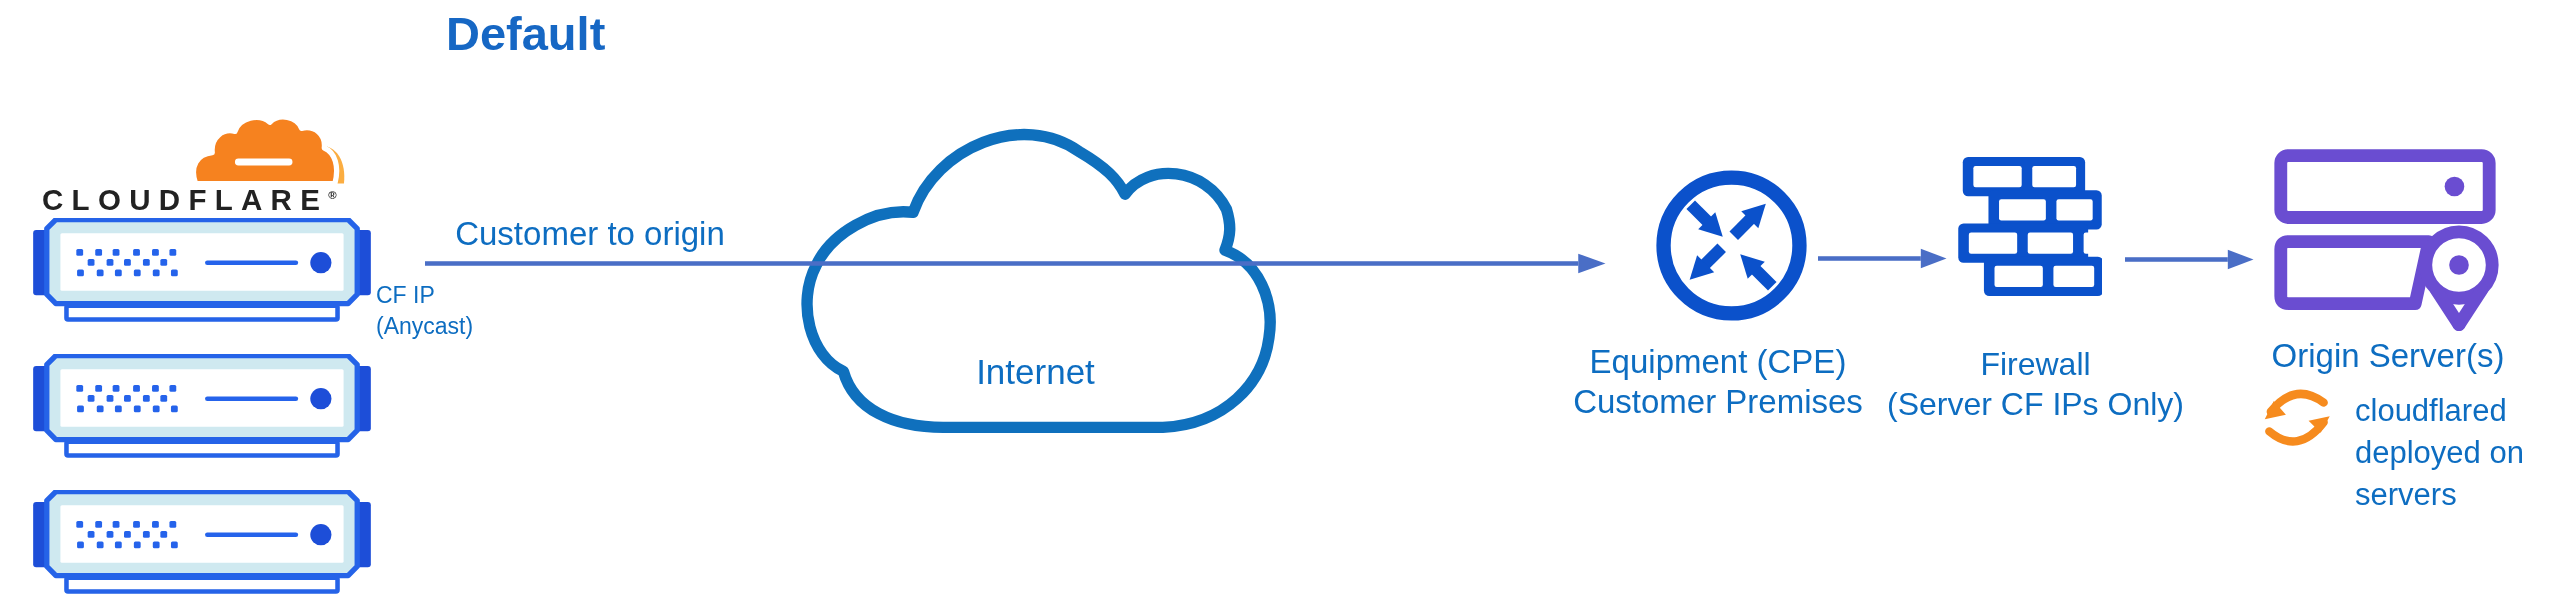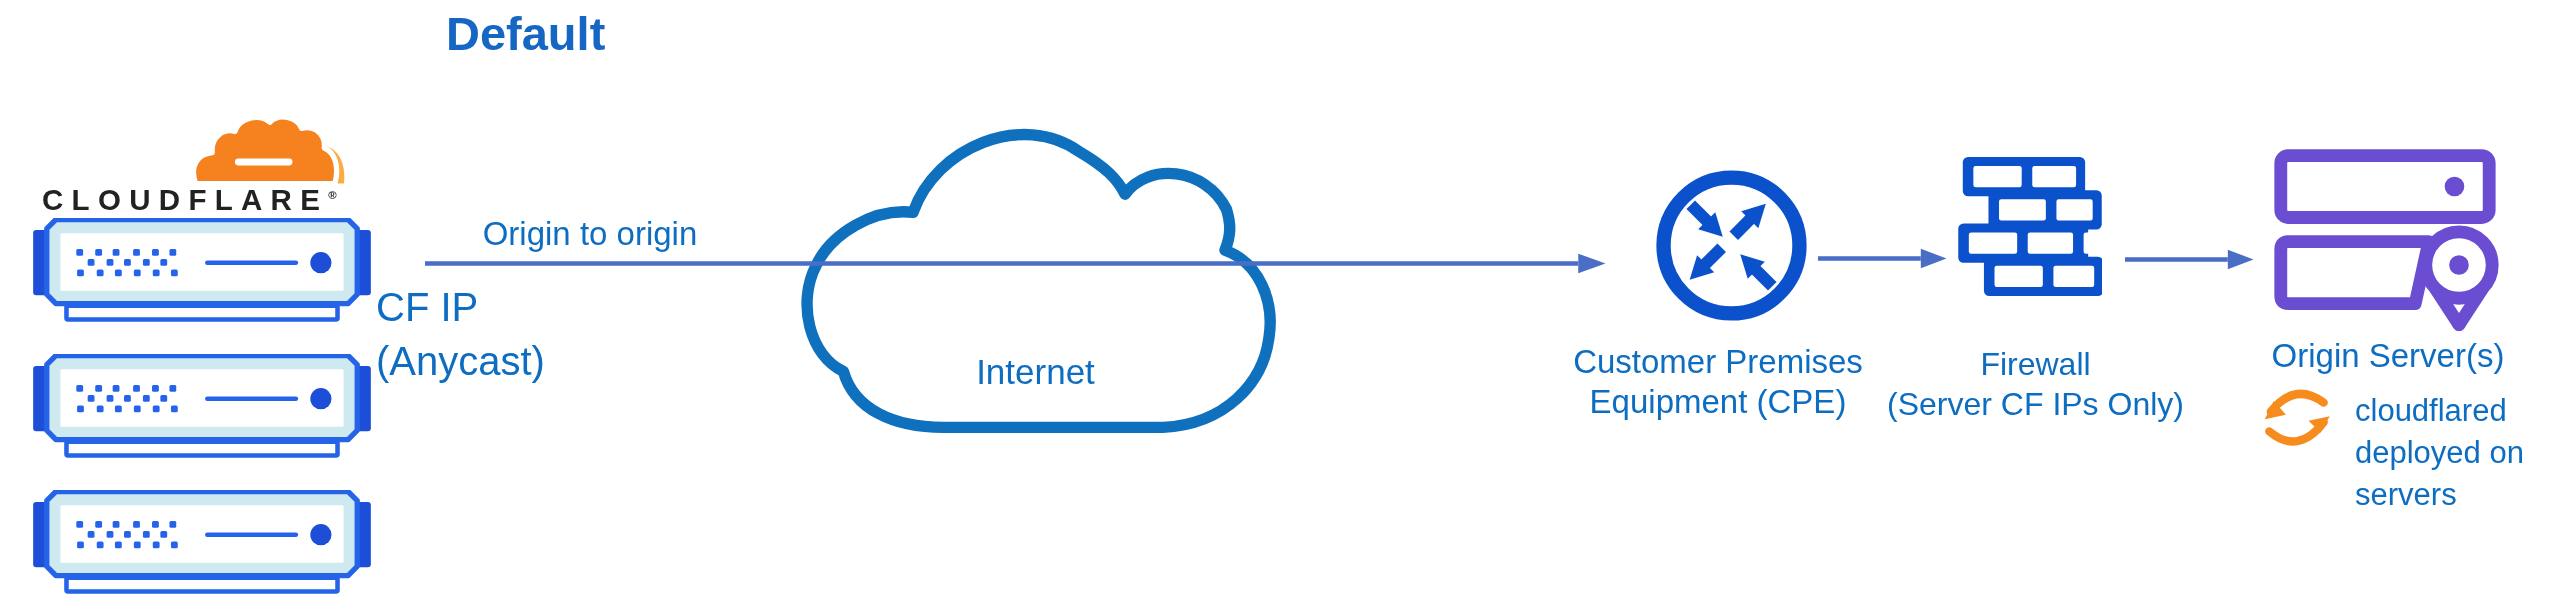--- a/index.html
+++ b/index.html
@@ -23,21 +23,21 @@
   #cf-wordmark{left:42px;top:183px;font-size:29.5px;font-weight:800;letter-spacing:8.3px;
                color:var(--wordmark-dark);white-space:nowrap;}
   #cf-wordmark .reg{font-size:11.4px;vertical-align:super;letter-spacing:0;}
 
   
   .server{width:338px;height:106px;left:33px;}
   #server-1{top:218px;} #server-2{top:354px;} #server-3{top:490px;}
 
   
   #request-label{left:431px;top:214px;width:318px;font-size:33px;}
-  #cfip-label{left:376px;top:280px;font-size:40px;line-height:1.36;}
+  #cfip-label{left:376px;top:280px;font-size:23px;line-height:1.36;}
   #internet-label{left:801px;top:303px;width:469px;font-size:35px;margin-top:48px;}
   #cpe-label{left:1544px;top:342px;width:348px;font-size:33px;line-height:1.2;}
   #firewall-label{left:1869px;top:344px;width:333px;font-size:32px;line-height:1.26;}
   #origin-label{left:2263px;top:336px;width:250px;font-size:33px;}
   #cloudflared-label{left:2355px;top:390px;font-size:31px;line-height:1.36;}
 
   
   #cloud-icon{left:801px;top:120px;}
   #cpe-icon{left:1656px;top:170px;}
   #firewall-icon{left:1958px;top:157px;}
@@ -195,32 +195,32 @@
     </g>
   </svg>
 
   <svg id="sync-icon" class="abs" width="82" height="65" viewBox="0 0 108 86">
     <path class="sync-arc" d="M88,22 Q50,-6 18,34"></path>
     <polygon class="sync-head" points="10,44 38,38 22,20"></polygon>
     <path class="sync-arc" d="M16,60 Q54,92 88,48"></path>
     <polygon class="sync-head" points="96,40 68,46 84,62"></polygon>
   </svg>
 
-  <div id="request-label" class="abs lbl center">Origin to origin</div>
+  <div id="request-label" class="abs lbl center">Customer to origin</div>
 
   <div id="cfip-label" class="abs lbl">
     <div>CF IP</div>
     <div>(Anycast)</div>
   </div>
 
   <div id="internet-label" class="abs lbl center">Internet</div>
 
   <div id="cpe-label" class="abs lbl center">
+    <div>Equipment (CPE)</div>
     <div>Customer Premises</div>
-    <div>Equipment (CPE)</div>
   </div>
 
   <div id="firewall-label" class="abs lbl center">
     <div>Firewall</div>
     <div>(Server CF IPs Only)</div>
   </div>
 
   <div id="origin-label" class="abs lbl center">Origin Server(s)</div>
 
   <div id="cloudflared-label" class="abs lbl">

